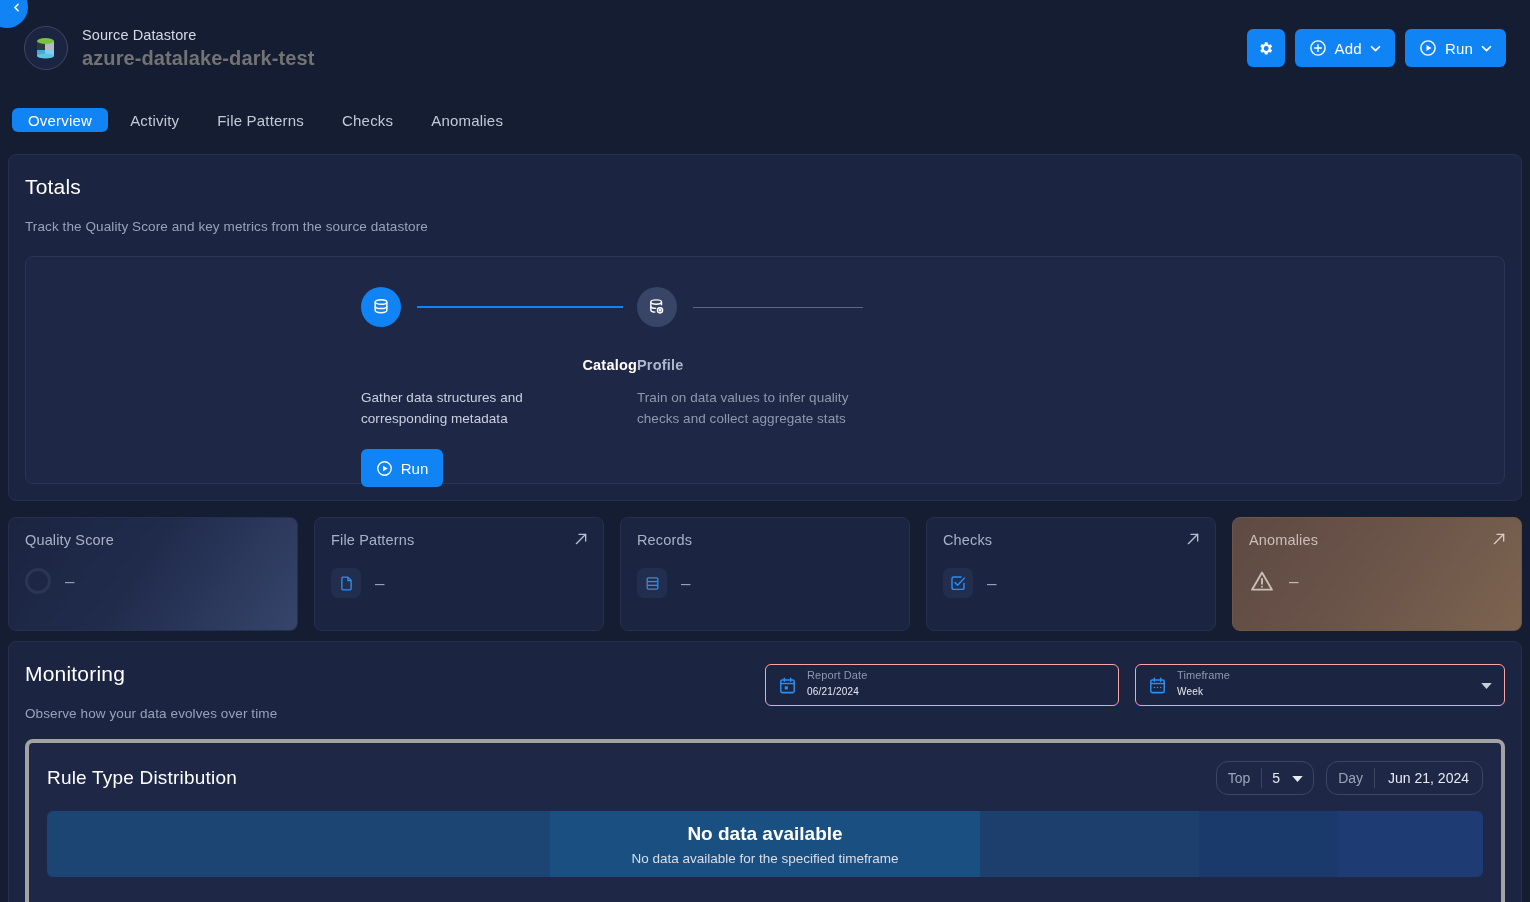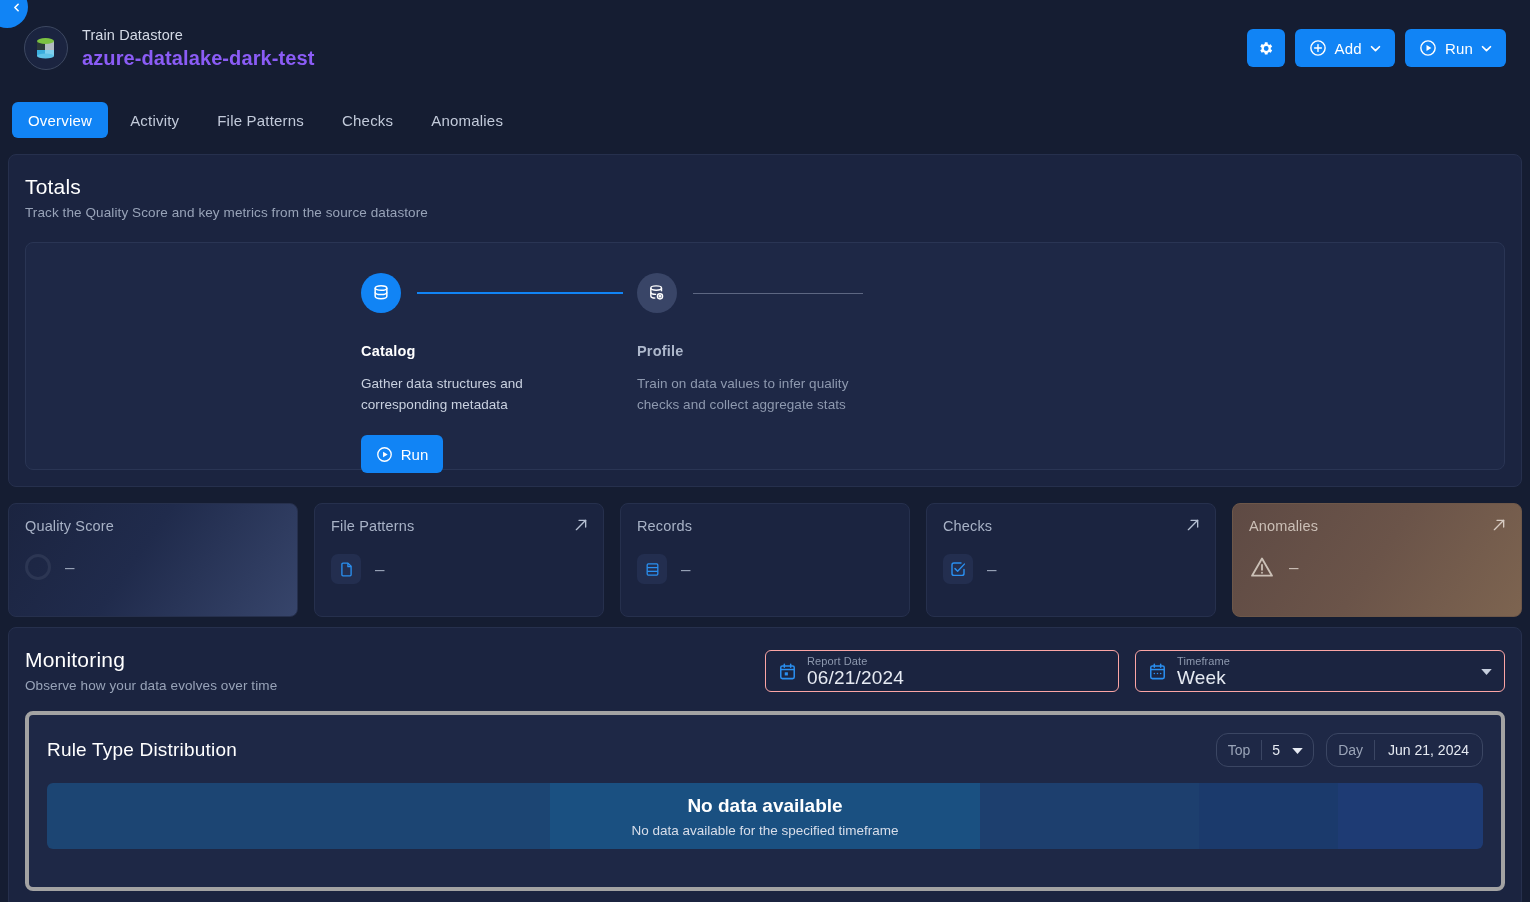--- a/index.html
+++ b/index.html
@@ -32,21 +32,21 @@
     width: 44px; height: 44px; border-radius: 50%;
     border: 1px solid #3d4861; display: flex;
     align-items: center; justify-content: center;
     background: #1b2440; flex: none;
   }
   .ds-text .eyebrow {
     font-size: 14.5px; color: #d4dae6; line-height: 20px;
     letter-spacing: .1px;
   }
   .ds-text .dsname {
-    font-size: 20px; font-weight: bold; color: #8b5cf6;
+    font-size: 20px; font-weight: bold; color: #737373;
     line-height: 26px; letter-spacing: .1px;
   }
   .header-actions {
     margin-left: auto; display: flex; align-items: center; gap: 10px;
   }
   .btn {
     background: #1184f5; border: none; color: #fff;
     border-radius: 6px; height: 38px; display: flex;
     align-items: center; gap: 8px; padding: 0 14px;
     font-size: 15px; font-family: inherit; cursor: pointer;
@@ -55,39 +55,39 @@
   .btn.icon-only { width: 38px; padding: 0; justify-content: center; }
   .btn svg { display: block; }
   .caret { width: 11px; height: 7px; }
 
   
   .tabs {
     display: flex; align-items: center; gap: 6px;
     padding: 0 12px; height: 48px;
   }
   .tab {
-    height: 36px; display: flex; align-items: center;
+    height: 24px; display: flex; align-items: center;
     padding: 0 16px; border-radius: 6px; font-size: 15px;
     color: #c2cada; cursor: pointer; letter-spacing: .2px;
   }
   .tab.active { background: #1184f5; color: #fff; }
 
   
   .panel {
     margin: 10px 8px 0 8px;
     background: #1b2440;
     border: 1px solid #26304d;
     border-radius: 8px;
     padding: 20px 16px 16px 16px;
   }
   .panel-title {
     font-size: 21px; color: #ffffff; letter-spacing: .2px;
   }
   .panel-sub {
-    font-size: 13.5px; color: #98a3b8; margin-top: 6px;
+    font-size: 13.5px; color: #98a3b8; margin-top: 20px;
     letter-spacing: .1px;
   }
 
   
   .stepper-box {
     margin-top: 22px; background: #1e2846;
     border: 1px solid #2a3554; border-radius: 8px;
     height: 228px; position: relative;
   }
   .stepper { position: absolute; left: 335px; top: 0; display: flex; }
@@ -102,21 +102,21 @@
   .step.active .step-circle { background: #1184f5; }
   .step-line {
     flex: 1; height: 1px; background: #5a6party; background: #5d6782;
     margin: 0 14px 0 16px;
   }
   .step.active .step-line { background: #1184f5; height: 2px; }
   .step-name {
     font-size: 14.5px; font-weight: bold; color: #aeb8cc;
     letter-spacing: .2px;
   }
-  .step.active .step-name { color: #ffffff; }
+  .step.active .step-name { color: #ffffff; text-align: right; }
   .step-desc {
     margin-top: 14px; font-size: 13.5px; color: #8e99af;
     line-height: 21px; width: 250px; letter-spacing: .05px;
   }
   .step.active .step-desc { color: #c9d1e0; }
   .step-run {
     margin-top: 20px; width: 82px; height: 38px;
     background: #1184f5; border-radius: 6px; color: #fff;
     display: flex; align-items: center; justify-content: center;
     gap: 8px; font-size: 15px; cursor: pointer;
@@ -174,21 +174,21 @@
     background: transparent; display: flex; align-items: center;
     gap: 10px; padding: 0 12px; position: relative; cursor: pointer;
   }
   .field.report { width: 354px; }
   .field.timeframe { width: 370px; }
   .field-texts { display: flex; flex-direction: column; justify-content: center; }
   .field-label {
     font-size: 11px; color: #8e99af; line-height: 13px; letter-spacing: .1px;
   }
   .field-value {
-    font-size: 19px; color: #e6eaf2; line-height: 19px; letter-spacing: .2px;
+    font-size: 10px; color: #e6eaf2; line-height: 19px; letter-spacing: .2px;
   }
   .field .sel-caret {
     margin-left: auto; width: 11px; height: 7px; color: #c6cedd;
   }
 
   
   .chart-card {
     margin-top: 18px; background: #1e2846;
     border: 4px solid #a3a3a3; border-radius: 8px;
     padding: 18px; height: 180px;
@@ -237,21 +237,21 @@
       <svg width="24" height="26" viewBox="0 0 24 26">
         <rect x="3" y="6" width="8" height="15" fill="#2c3a3a"></rect>
         <rect x="11" y="6" width="9" height="15" fill="#b3bcc2"></rect>
         <rect x="3" y="15" width="8" height="6" fill="#3aaede"></rect>
         <rect x="11" y="15" width="9" height="6" fill="#7fd0ee"></rect>
         <ellipse cx="11.5" cy="6" rx="8.5" ry="3" fill="#7cc242"></ellipse>
         <ellipse cx="11.5" cy="21" rx="8.5" ry="2.6" fill="#5fc3e8"></ellipse>
       </svg>
     </div>
     <div class="ds-text">
-      <div class="eyebrow">Train Datastore</div>
+      <div class="eyebrow">Source Datastore</div>
       <div class="dsname">azure-datalake-dark-test</div>
     </div>
   </div>
 
   <div class="header-actions">
     <div class="btn icon-only">
       <svg width="17" height="17" viewBox="0 0 24 24" fill="currentColor">
         <path d="M19.4 13a7.8 7.8 0 0 0 0-2l2-1.6-2-3.4-2.4 1a7.7 7.7 0 0 0-1.7-1L14.9 3h-3.8l-.4 2.6a7.7 7.7 0 0 0-1.7 1l-2.4-1-2 3.4L6.6 11a7.8 7.8 0 0 0 0 2l-2 1.6 2 3.4 2.4-1c.5.4 1.1.7 1.7 1l.4 2.6h3.8l.4-2.6c.6-.3 1.2-.6 1.7-1l2.4 1 2-3.4-2-1.6zM13 15.4A3.4 3.4 0 1 1 13 8.6a3.4 3.4 0 0 1 0 6.8z"></path>
       </svg>
     </div>

